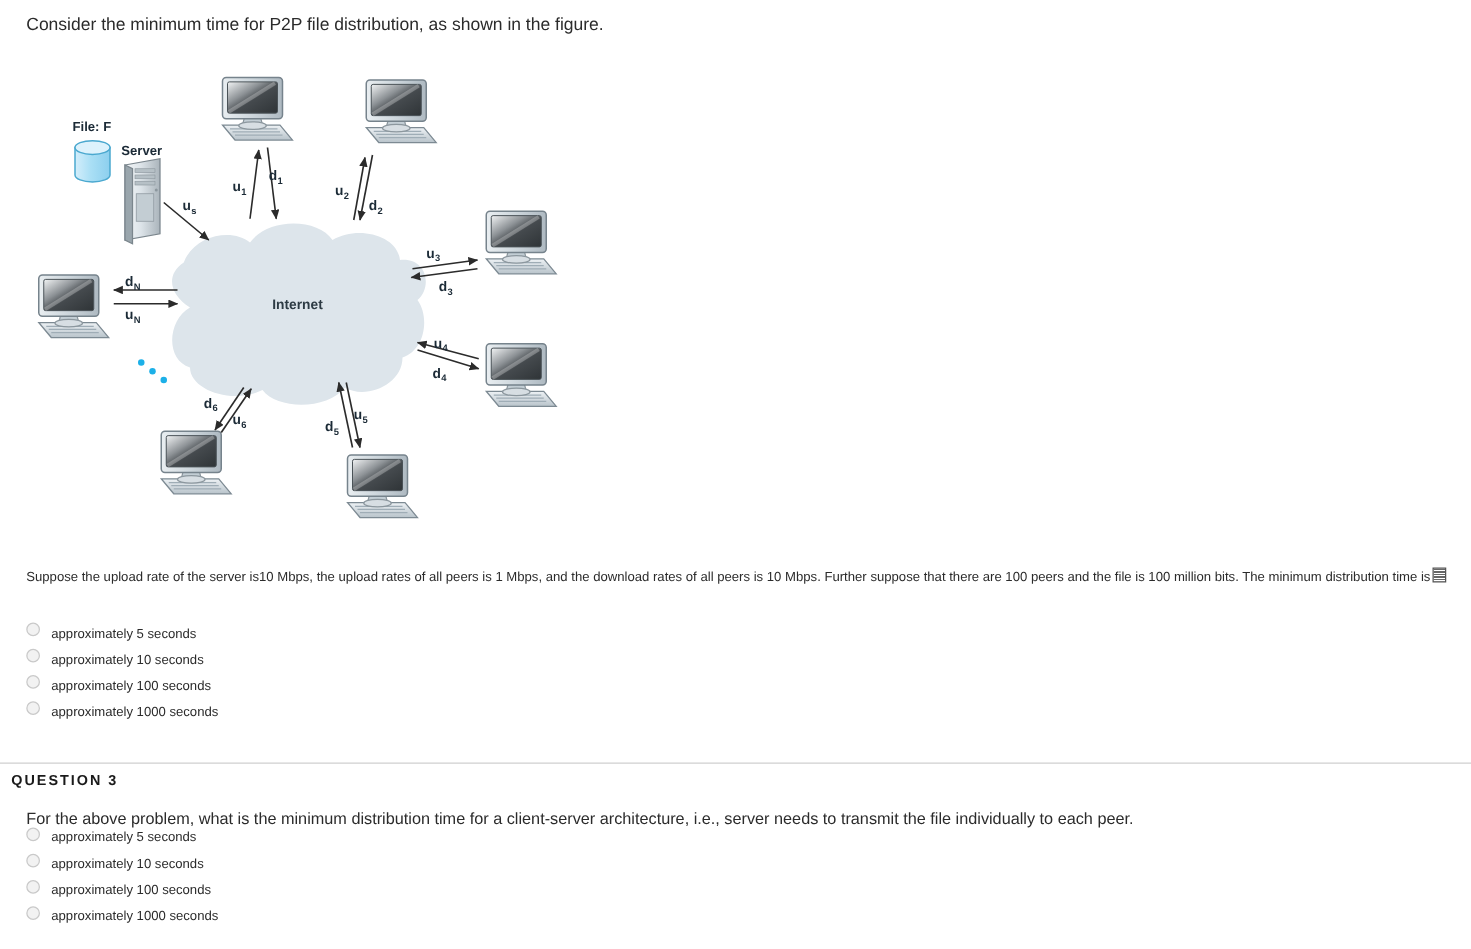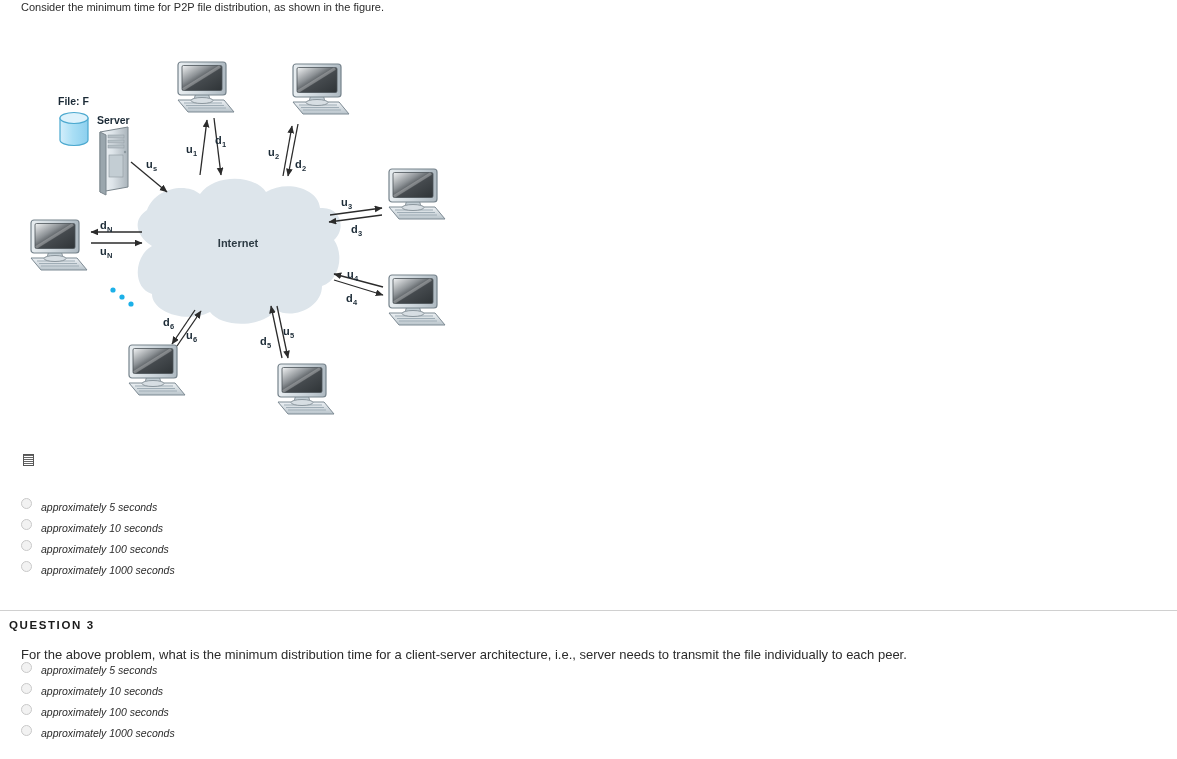--- a/index.html
+++ b/index.html
@@ -18,24 +18,25 @@
   }
 
   
   #question4-block {
     position: absolute;
     left: 0; top: 0;
     width: 1177px;
   }
 
   .prompt-text {
-    font-size: 11px;
+    font-size: 14px;
     line-height: 14px;
     color: #2b2b2b;
     padding-left: 21px;
+    padding-top: 12px;
   }
 
   
   #p2p-figure {
     position: absolute;
     left: 0;
     top: 40px;
     width: 470px;
     height: 400px;
   }
@@ -91,21 +92,20 @@
     flex: 0 0 auto;
     position: relative;
     top: -4px;
   }
   #options-q5 .radio-dot { top: -3px; }
 
   .option-label {
     font-size: 10.5px;
     color: #2b2b2b;
     line-height: 13px;
-    font-style: italic;
   }
 
   
   #section-divider {
     position: absolute;
     left: 0;
     top: 610px;
     width: 1177px;
     height: 1px;
     background: #d0d0d0;
@@ -333,21 +333,21 @@
 
   <g>
     <circle cx="113" cy="250" r="2.6" fill="#1cb0e8"></circle>
     <circle cx="122" cy="257" r="2.6" fill="#1cb0e8"></circle>
     <circle cx="131" cy="264" r="2.6" fill="#1cb0e8"></circle>
   </g>
 </svg>
 </div>
 
 <div id="suppose-paragraph">
-  <span class="tofu"></span>
+  <span>Suppose the upload rate of the server is10 Mbps, the upload rates of all peers is 1 Mbps, and the download rates of all peers is 10 Mbps. Further suppose that there are 100 peers and the file is 100 million bits. The minimum distribution time is</span><span class="tofu"></span>
 </div>
 
 <div class="options-list" id="options-q4">
   <div class="option-row">
     <span class="radio-dot"></span>
     <span class="option-label">approximately 5 seconds</span>
   </div>
   <div class="option-row">
     <span class="radio-dot"></span>
     <span class="option-label">approximately 10 seconds</span>

